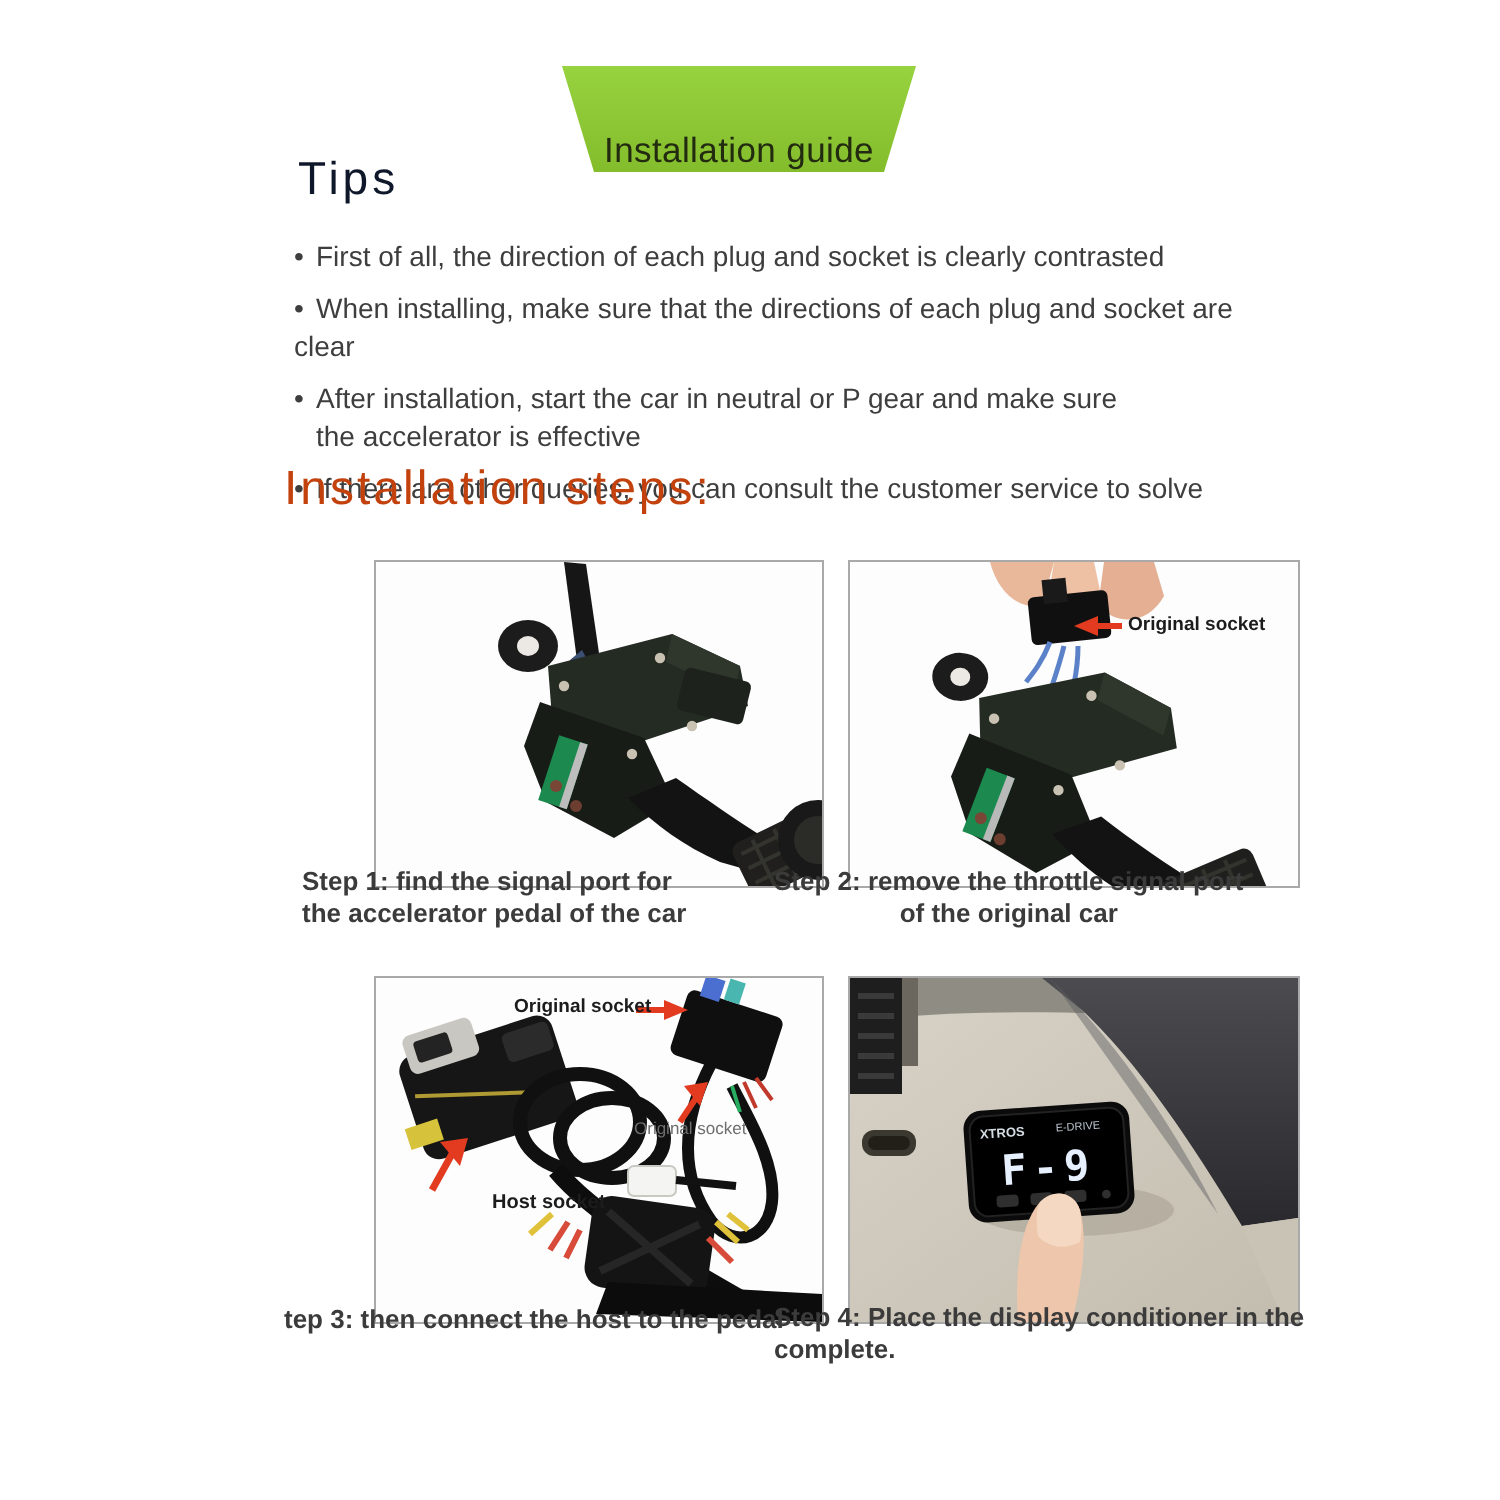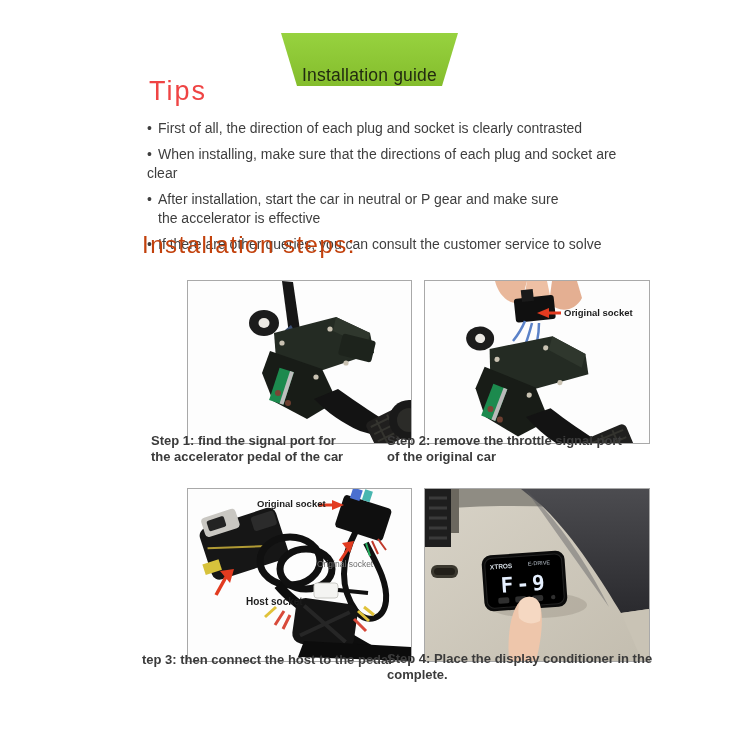--- a/index.html
+++ b/index.html
@@ -6,21 +6,21 @@
   body{width:750px;height:750px;position:relative;font-family:"Liberation Sans",sans-serif;color:#3b3b3b;overflow:hidden;}
   .page{position:absolute;inset:0;background:#ffffff;}
 
   
   .banner{position:absolute;left:281px;top:33px;width:177px;height:53px;
     background:linear-gradient(180deg,#97d23f,#84bd2c);
     clip-path:polygon(0 0,100% 0,calc(100% - 16px) 100%,16px 100%);
     display:flex;align-items:flex-end;justify-content:center;}
   .banner span{font-size:17.5px;color:#222b10;font-weight:500;letter-spacing:.2px;}
 
-  .tips-title{position:absolute;left:149px;top:76px;margin:0;font-size:27px;font-weight:500;color:#ef4444;letter-spacing:2px;}
+  .tips-title{position:absolute;left:149px;top:76px;margin:0;font-size:23px;font-weight:500;color:#0f172a;letter-spacing:2px;}
 
   .tips-list{position:absolute;left:147px;top:119px;width:486px;margin:0;padding:0;list-style:none;}
   .tips-list li{margin:0 0 7px 0;font-size:14px;line-height:19px;color:#3e3e3e;}
   .tips-list li .bline{display:block;}
   .tips-list li .bline::before{content:"\2022";display:inline-block;width:11px;color:#3e3e3e;}
   .tips-list li .cont{display:block;padding-left:11px;}
 
   .steps-heading{position:absolute;left:142px;top:231px;margin:0;font-size:24px;font-weight:500;color:#c2410c;letter-spacing:1.5px;}
 
   .step-box{position:absolute;border:1px solid #a9a9a9;background:#7dd3fc;box-sizing:border-box;}
@@ -28,21 +28,21 @@
   #box1{left:147px;top:264px;width:225px;height:164px;}
   #box2{left:384px;top:264px;width:226px;height:164px;}
   #box3{left:147px;top:472px;width:225px;height:174px;}
   #box4{left:384px;top:472px;width:226px;height:174px;}
 
   .photo-label{position:absolute;font-size:9.5px;font-weight:600;color:#1c1c1c;white-space:nowrap;}
   .photo-label.dim{color:#6e6e6e;font-weight:500;}
 
   .caption{position:absolute;font-size:13px;line-height:15.5px;font-weight:600;color:#3b3b3b;white-space:nowrap;}
   #cap1{left:151px;top:433px;}
-  #cap2{left:387px;top:433px;}
+  #cap2{left:387px;top:433px;text-align:center;}
   #cap3{left:142px;top:652px;}
   #cap4{left:387px;top:651px;}
 </style>
 </head>
 <body>
 
 <div class="page">
 
   <div class="banner">
     <span>Installation guide</span>

